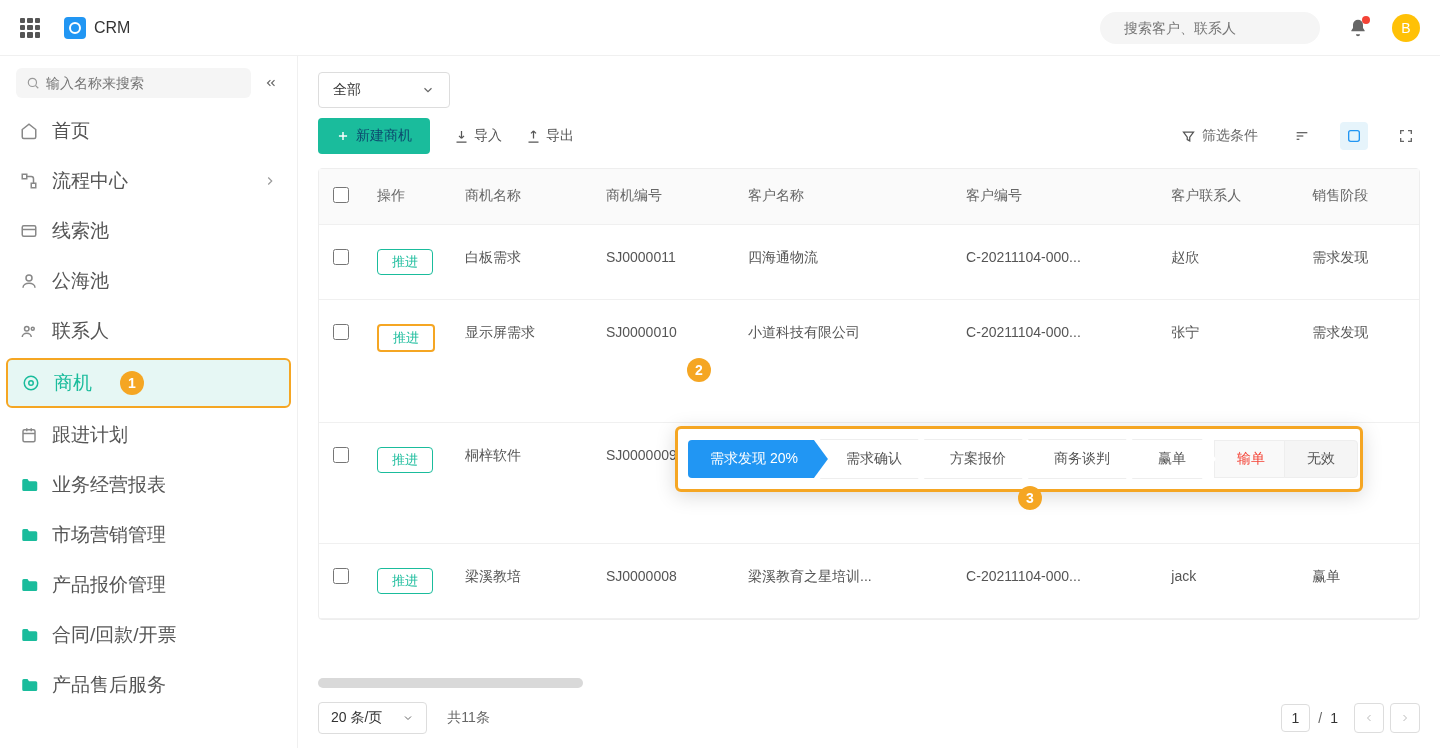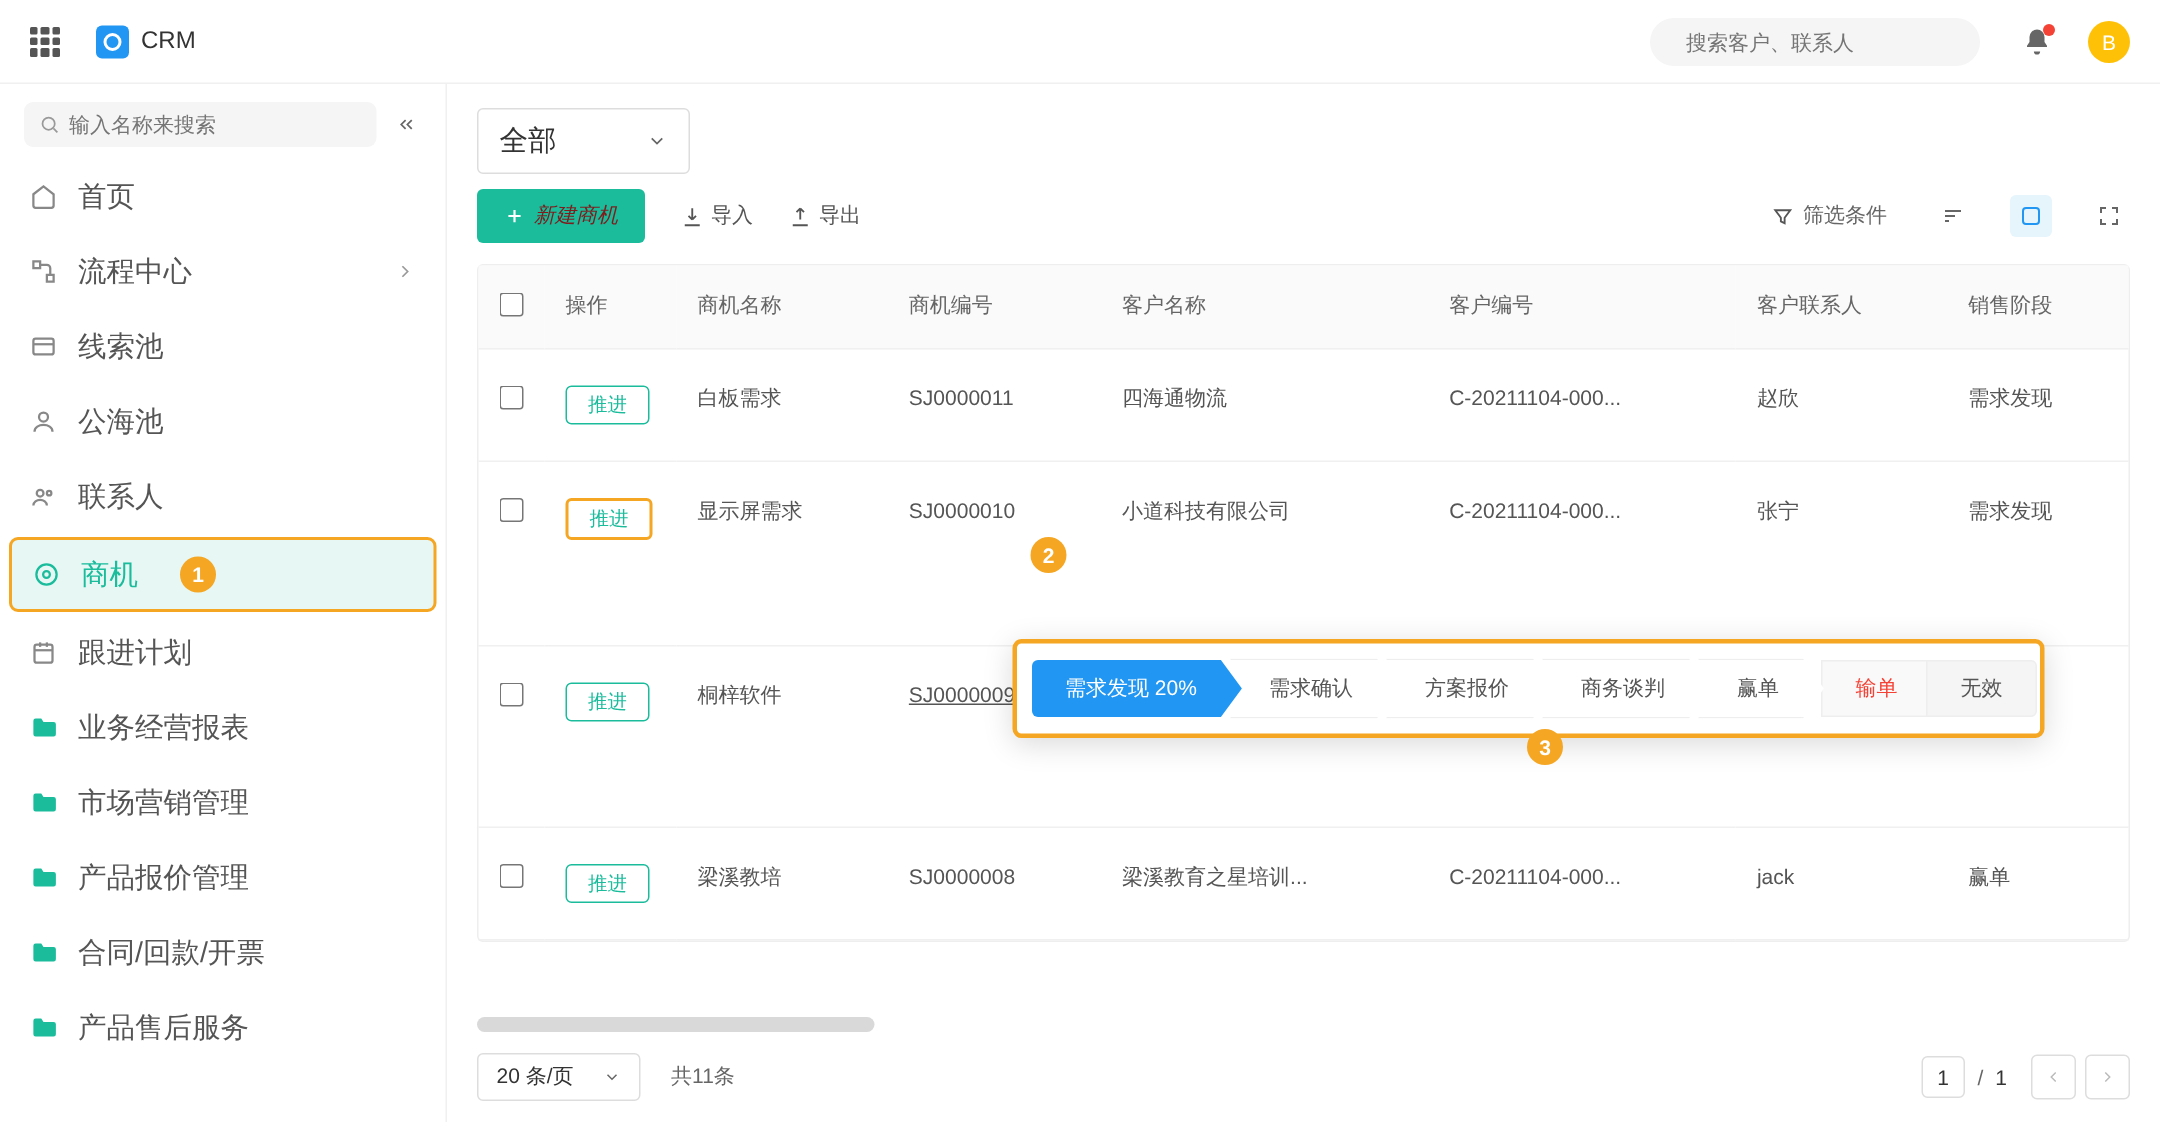--- a/index.html
+++ b/index.html
@@ -36,24 +36,24 @@
 .nav-chevron { color: #999; }
 
 .badge-num { width: 24px; height: 24px; border-radius: 50%; background: #f5a623; color: #fff; font-size: 14px; font-weight: bold; display: inline-flex; align-items: center; justify-content: center; flex-shrink: 0; }
 .badge-outside-1 { position: absolute; left: 112px; }
 .badge-pos-2 { position: absolute; left: 389px; top: 302px; z-index: 20; }
 .badge-pos-3 { position: absolute; left: 720px; top: 430px; z-index: 20; }
 
 
 .main { flex: 1; display: flex; flex-direction: column; overflow: hidden; position: relative; }
 .main-top { padding: 16px 20px 10px; }
-.filter-select { display: inline-flex; align-items: center; border: 1px solid #ddd; border-radius: 4px; padding: 8px 14px; cursor: pointer; gap: 60px; font-size: 19px; }
+.filter-select { display: inline-flex; align-items: center; border: 1px solid #ddd; border-radius: 4px; padding: 8px 14px; cursor: pointer; gap: 60px; font-size: 14px; }
 
 .toolbar { display: flex; align-items: center; padding: 0 20px 14px; gap: 24px; }
-.btn-primary { background: #1abc9c; color: #7f1d1d; border: none; border-radius: 4px; padding: 9px 18px; font-size: 14px; cursor: pointer; display: inline-flex; align-items: center; gap: 6px; font-style: italic; }
+.btn-primary { background: #1abc9c; color: #0c4a6e; border: none; border-radius: 4px; padding: 9px 18px; font-size: 14px; cursor: pointer; display: inline-flex; align-items: center; gap: 6px; }
 .tool-link { color: #555; cursor: pointer; display: inline-flex; align-items: center; gap: 5px; font-size: 14px; }
 .toolbar-spacer { flex: 1; }
 .tool-icon-btn { color: #666; cursor: pointer; padding: 6px; display: inline-flex; align-items: center; gap: 6px; }
 .tool-icon-btn.active { background: #e6f4fb; border-radius: 4px; color: #2196f3; }
 
 
 .table-wrap { flex: 1; overflow: auto; padding: 0 20px; }
 .data-table { width: 100%; border-collapse: separate; border-spacing: 0; border: 1px solid #eee; border-radius: 4px; }
 .data-table th, .data-table td { text-align: left; padding: 20px 14px; border-bottom: 1px solid #f0f0f0; font-size: 14px; color: #555; vertical-align: top; }
 .data-table th { background: #fafafa; font-weight: 500; color: #666; padding: 18px 14px; }
@@ -344,21 +344,21 @@
               <td style="padding-bottom:70px;">SJ0000010</td>
               <td style="padding-bottom:70px;">小道科技有限公司</td>
               <td style="padding-bottom:70px;">C-20211104-000...</td>
               <td style="padding-bottom:70px;">张宁</td>
               <td style="padding-bottom:70px;">需求发现</td>
             </tr>
             <tr>
               <td class="chk-col" style="padding-bottom:70px;"><input type="checkbox" style=""></td>
               <td class="op-col" style="padding-bottom:70px;"><button class="advance-btn">推进</button></td>
               <td style="padding-bottom:70px;">桐梓软件</td>
-              <td style="text-decoration:underline;">SJ0000009</td>
+              <td style="">SJ0000009</td>
               <td style="padding-bottom:70px;">桐梓软件</td>
               <td style="padding-bottom:70px;">C-20211104-000...</td>
               <td style="padding-bottom:70px;">Sarry</td>
               <td style="padding-bottom:70px;">输单</td>
             </tr>
             <tr>
               <td class="chk-col"><input type="checkbox" style=""></td>
               <td class="op-col"><button class="advance-btn">推进</button></td>
               <td>梁溪教培</td>
               <td>SJ0000008</td>

